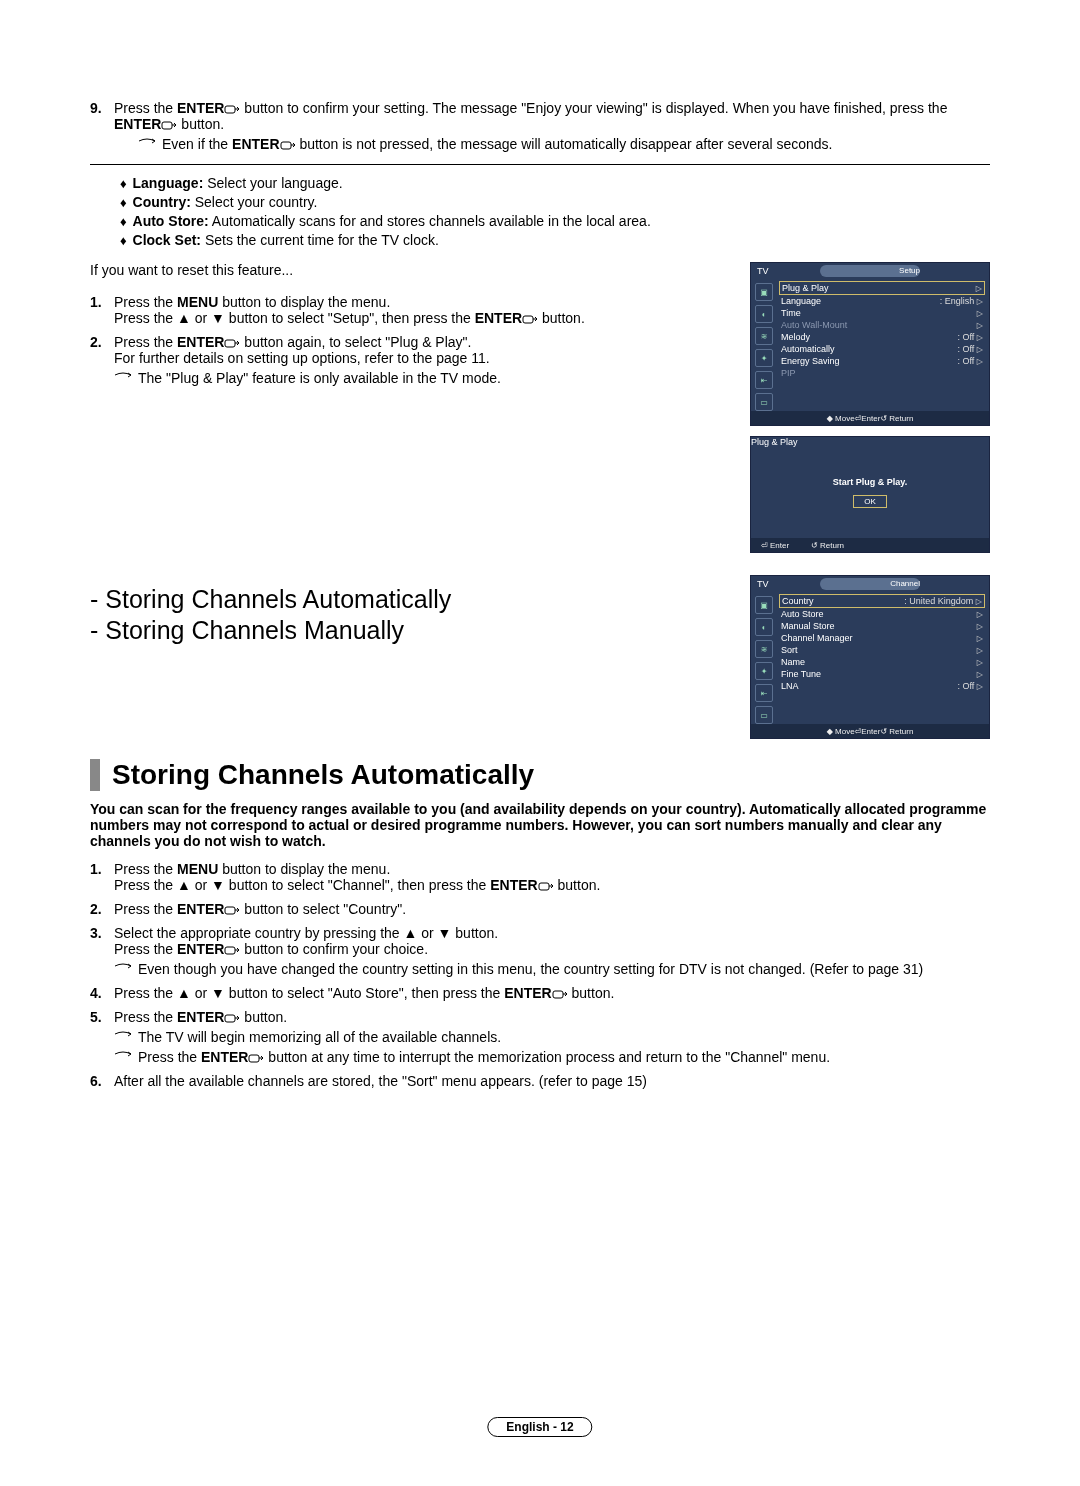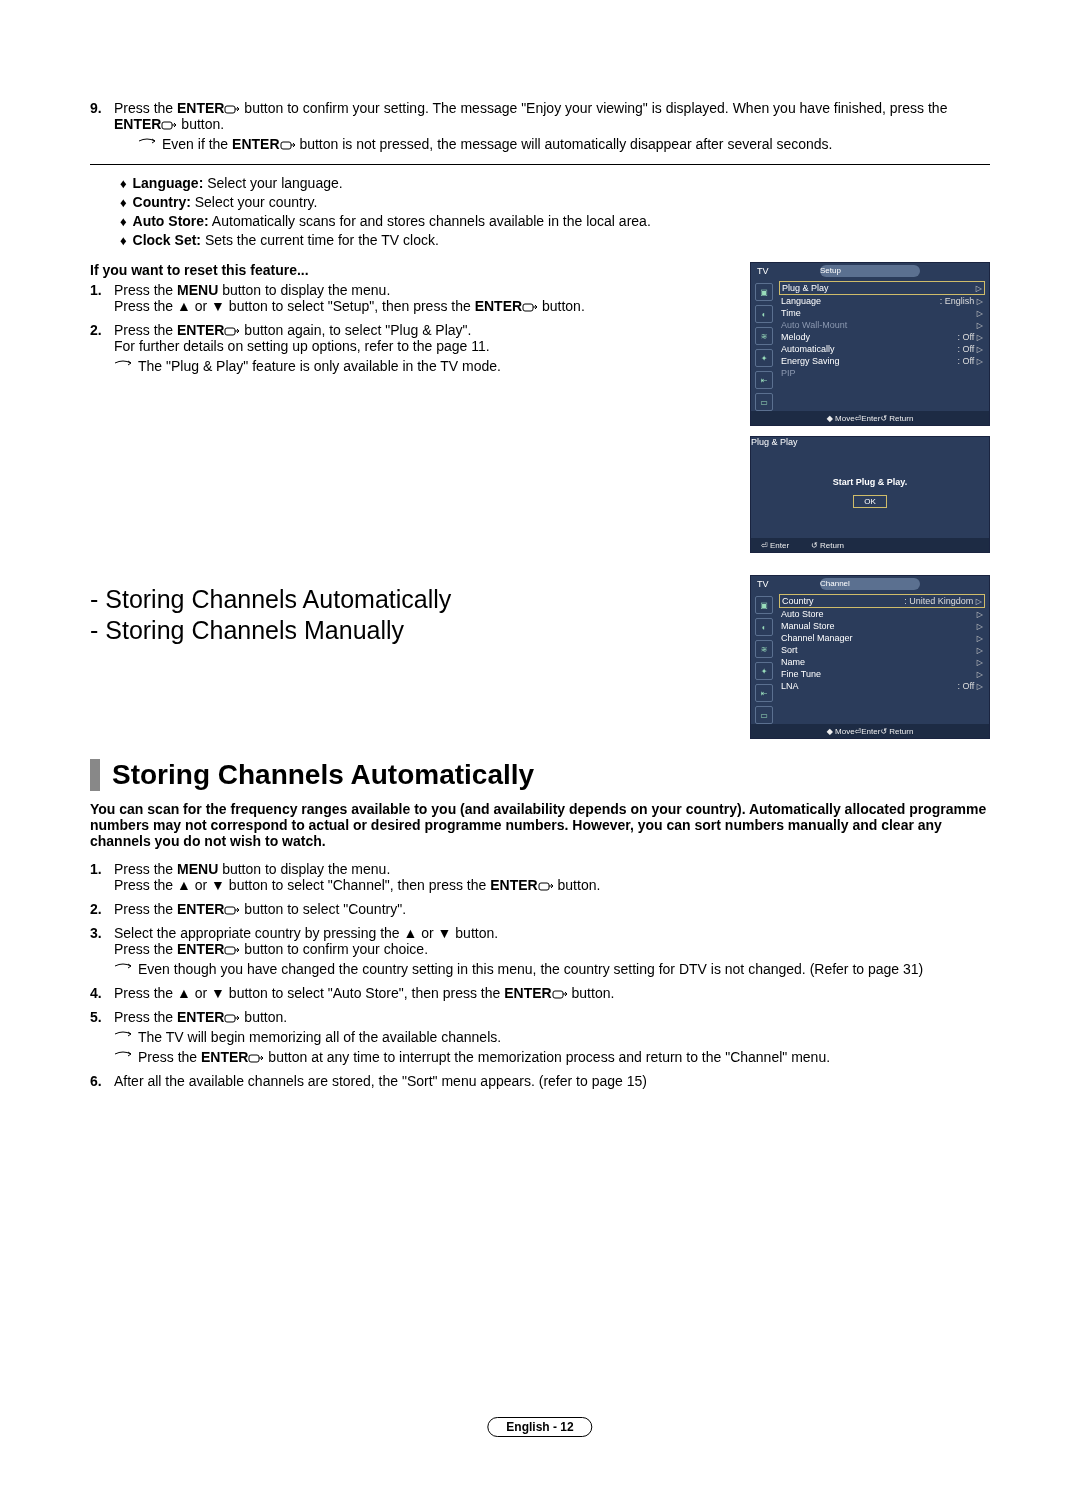--- a/index.html
+++ b/index.html
@@ -25,21 +25,21 @@
   .intro{font-weight:bold;margin-bottom:12px}
   .ol-item{display:flex;margin-bottom:8px}
   .ol-num{font-weight:bold;min-width:24px;flex-shrink:0}
   .ol-txt{flex:1}
   .sub-note{display:flex;align-items:flex-start;margin-left:0;margin-top:4px}
   .foot-pill{position:absolute;bottom:49px;left:50%;transform:translateX(-50%);border:1px solid #000;border-radius:12px;padding:2px 18px;font-size:12px;font-weight:bold}
   
   .osd{background:#2b3c5b;color:#fff;font-size:9px;border:1px solid #1a2440}
   .osd .hdr{display:flex;align-items:center;height:16px;position:relative}
   .osd .hdr-left{position:absolute;left:6px;color:#fff;font-weight:normal;font-size:9px}
-  .osd .pill{position:absolute;left:50%;transform:translateX(-50%);background:#5b7090;height:12px;line-height:12px;border-radius:6px;min-width:100px;text-align:left;font-size:8px;color:#fff;margin-top:0}
+  .osd .pill{position:absolute;left:50%;transform:translateX(-50%);background:#5b7090;height:12px;line-height:12px;border-radius:6px;min-width:100px;text-align:right;font-size:8px;color:#fff;margin-top:0}
   .osd-body{display:flex}
   .osd-icons{width:26px;background:#2b3c5b;display:flex;flex-direction:column;align-items:center;padding-top:4px;gap:4px}
   .oicn{width:16px;height:16px;border:1px solid #5b7090;border-radius:2px;display:flex;align-items:center;justify-content:center;font-size:8px;color:#9db}
   .osd-list{flex:1;padding:2px 4px 6px 2px}
   .osd-row{display:flex;justify-content:space-between;align-items:center;height:12px;padding:0 2px;color:#fff}
   .osd-row.dim{color:#8b98b0}
   .osd-row .arr{color:#ccc;font-size:8px}
   .osd-row.hi{border:1px solid #cfbc6a}
   .osd-foot{background:#1d2b44;display:flex;justify-content:center;align-items:center;height:14px;font-size:8px;color:#eee}
   .osd-plain{background:#2b3c5b;color:#fff;font-size:9px;border:1px solid #1a2440;display:flex;flex-direction:column}
@@ -82,21 +82,21 @@
 
     <div class="bullet-list">
       <div class="row"><span class="diamond">♦</span> <b>Language:</b><span> Select your language.</span></div>
       <div class="row"><span class="diamond">♦</span> <b>Country:</b><span> Select your country.</span></div>
       <div class="row"><span class="diamond">♦</span> <b>Auto Store:</b><span> Automatically scans for and stores channels available in the local area.</span></div>
       <div class="row"><span class="diamond">♦</span> <b>Clock Set:</b><span> Sets the current time for the TV clock.</span></div>
     </div>
 
     <div class="twocol">
       <div class="leftcol">
-        <div style="font-weight:bold;margin-bottom:4px">If you want to reset this feature...</div>
+        <div style="font-weight:normal;margin-bottom:16px">If you want to reset this feature...</div>
         <div class="ol-item">
           <div class="ol-num">1.</div>
           <div class="ol-txt" style="white-space:pre-line"><span>Press the </span><b>MENU</b><span> button to display the menu.
 Press the ▲ or ▼ button to select "Setup", then press the </span><b>ENTER</b><span class="enter-ico"><svg width="16" height="10">
                   <rect x="1" y="1" width="10" height="7" rx="2" fill="none" stroke="#000"></rect>
                   <path d="M11 4 L15 4 L13 2 M15 4 L13 6" stroke="#000" fill="none"></path>
                 </svg></span><span> button.</span></div>
         </div>
         <div class="ol-item">
           <div class="ol-num">2.</div>

